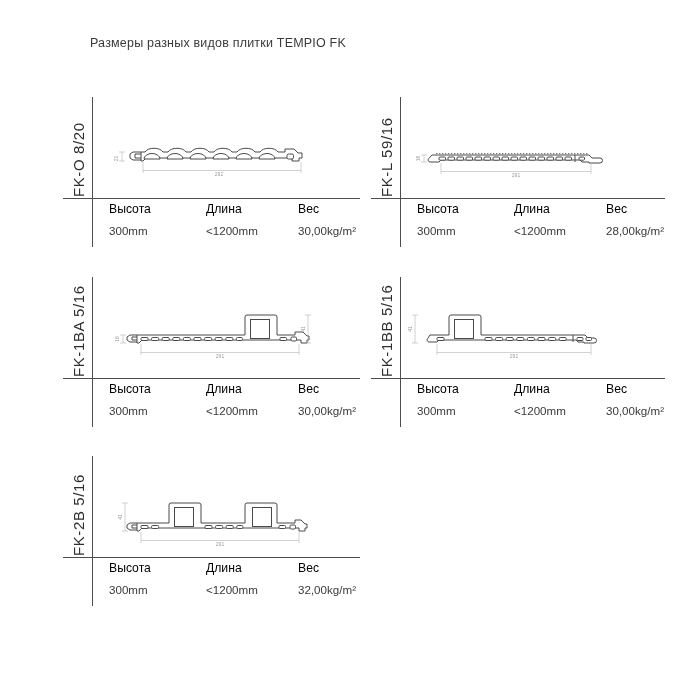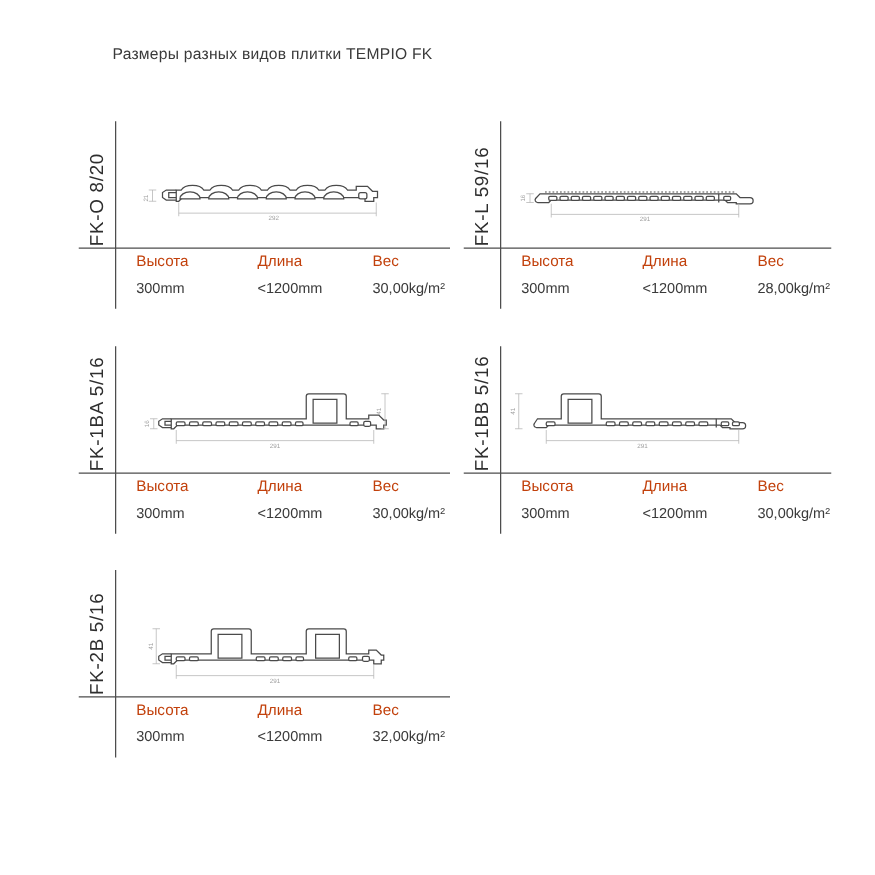--- a/index.html
+++ b/index.html
@@ -8,21 +8,21 @@
   .page-title{position:absolute;left:90px;top:36px;font-size:12.5px;letter-spacing:.2px;color:#3a3a3a;}
   .section{position:absolute;width:297px;height:170px;}
   .vline{position:absolute;left:29px;top:2px;width:1px;height:150px;background:#4d4d4d;}
   .rot-label{position:absolute;left:3px;top:2px;height:100px;width:24px;
              writing-mode:vertical-rl;transform:rotate(180deg);
              font-size:15px;font-weight:500;letter-spacing:.6px;color:#2e2e2e;
              display:flex;align-items:center;justify-content:flex-start;}
   .tline{position:absolute;top:103px;left:0;width:100%;height:1px;background:#4d4d4d;}
   .thead,.tvals{position:absolute;left:0;width:100%;display:grid;
                 grid-template-columns:97px 92px auto;padding-left:46px;box-sizing:border-box;}
-  .thead{top:107px;font-size:12.2px;color:#c2410c;}
+  .thead{top:107px;font-size:12.2px;color:#000000;}
   .tvals{top:129px;font-size:11.6px;color:#3a3a3a;}
   .drawing{position:absolute;}
   svg{display:block;overflow:visible;}
   .ln{stroke:#4a4a4a;stroke-width:1;fill:#ffffff;}
   .lnf{stroke:#4a4a4a;stroke-width:1;fill:none;}
   .dim{stroke:#b3b3b3;stroke-width:.6;fill:none;}
   .dimtx{fill:#9c9c9c;font-size:5px;font-family:"Liberation Sans",sans-serif;}
   .serr{stroke:#4a4a4a;stroke-width:.8;stroke-dasharray:1.4 1.6;fill:none;}
 </style>
 </head>

